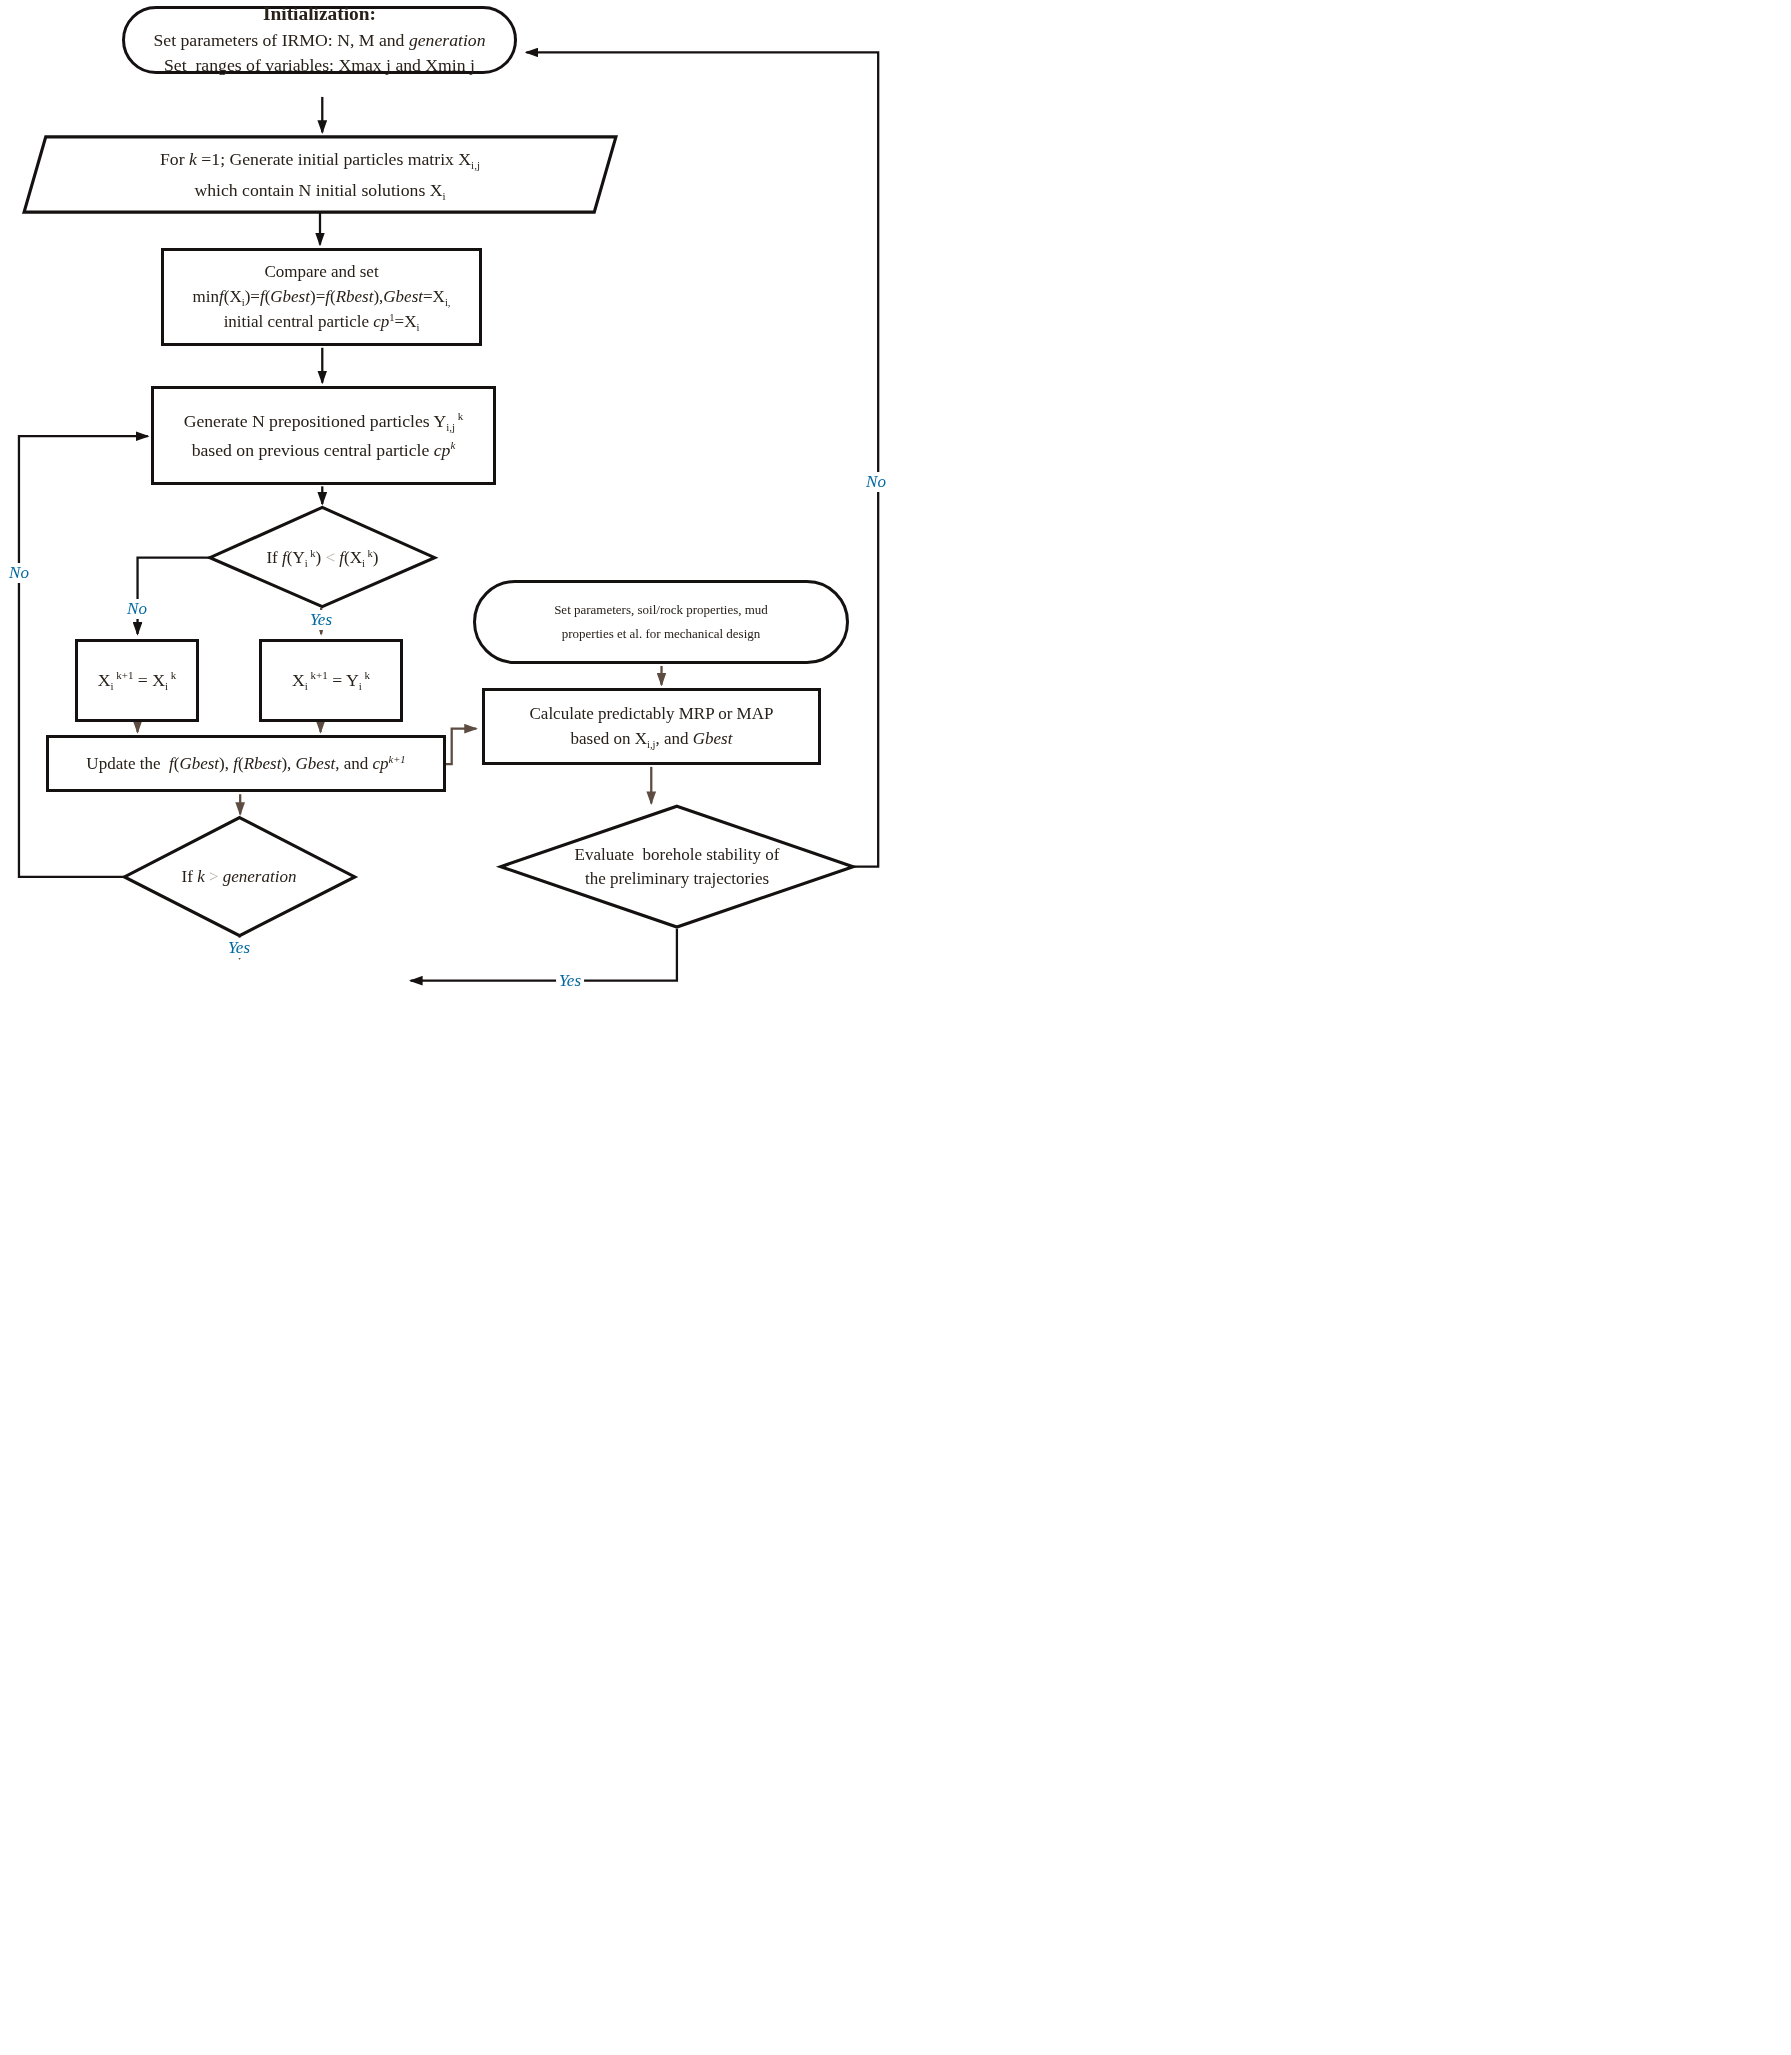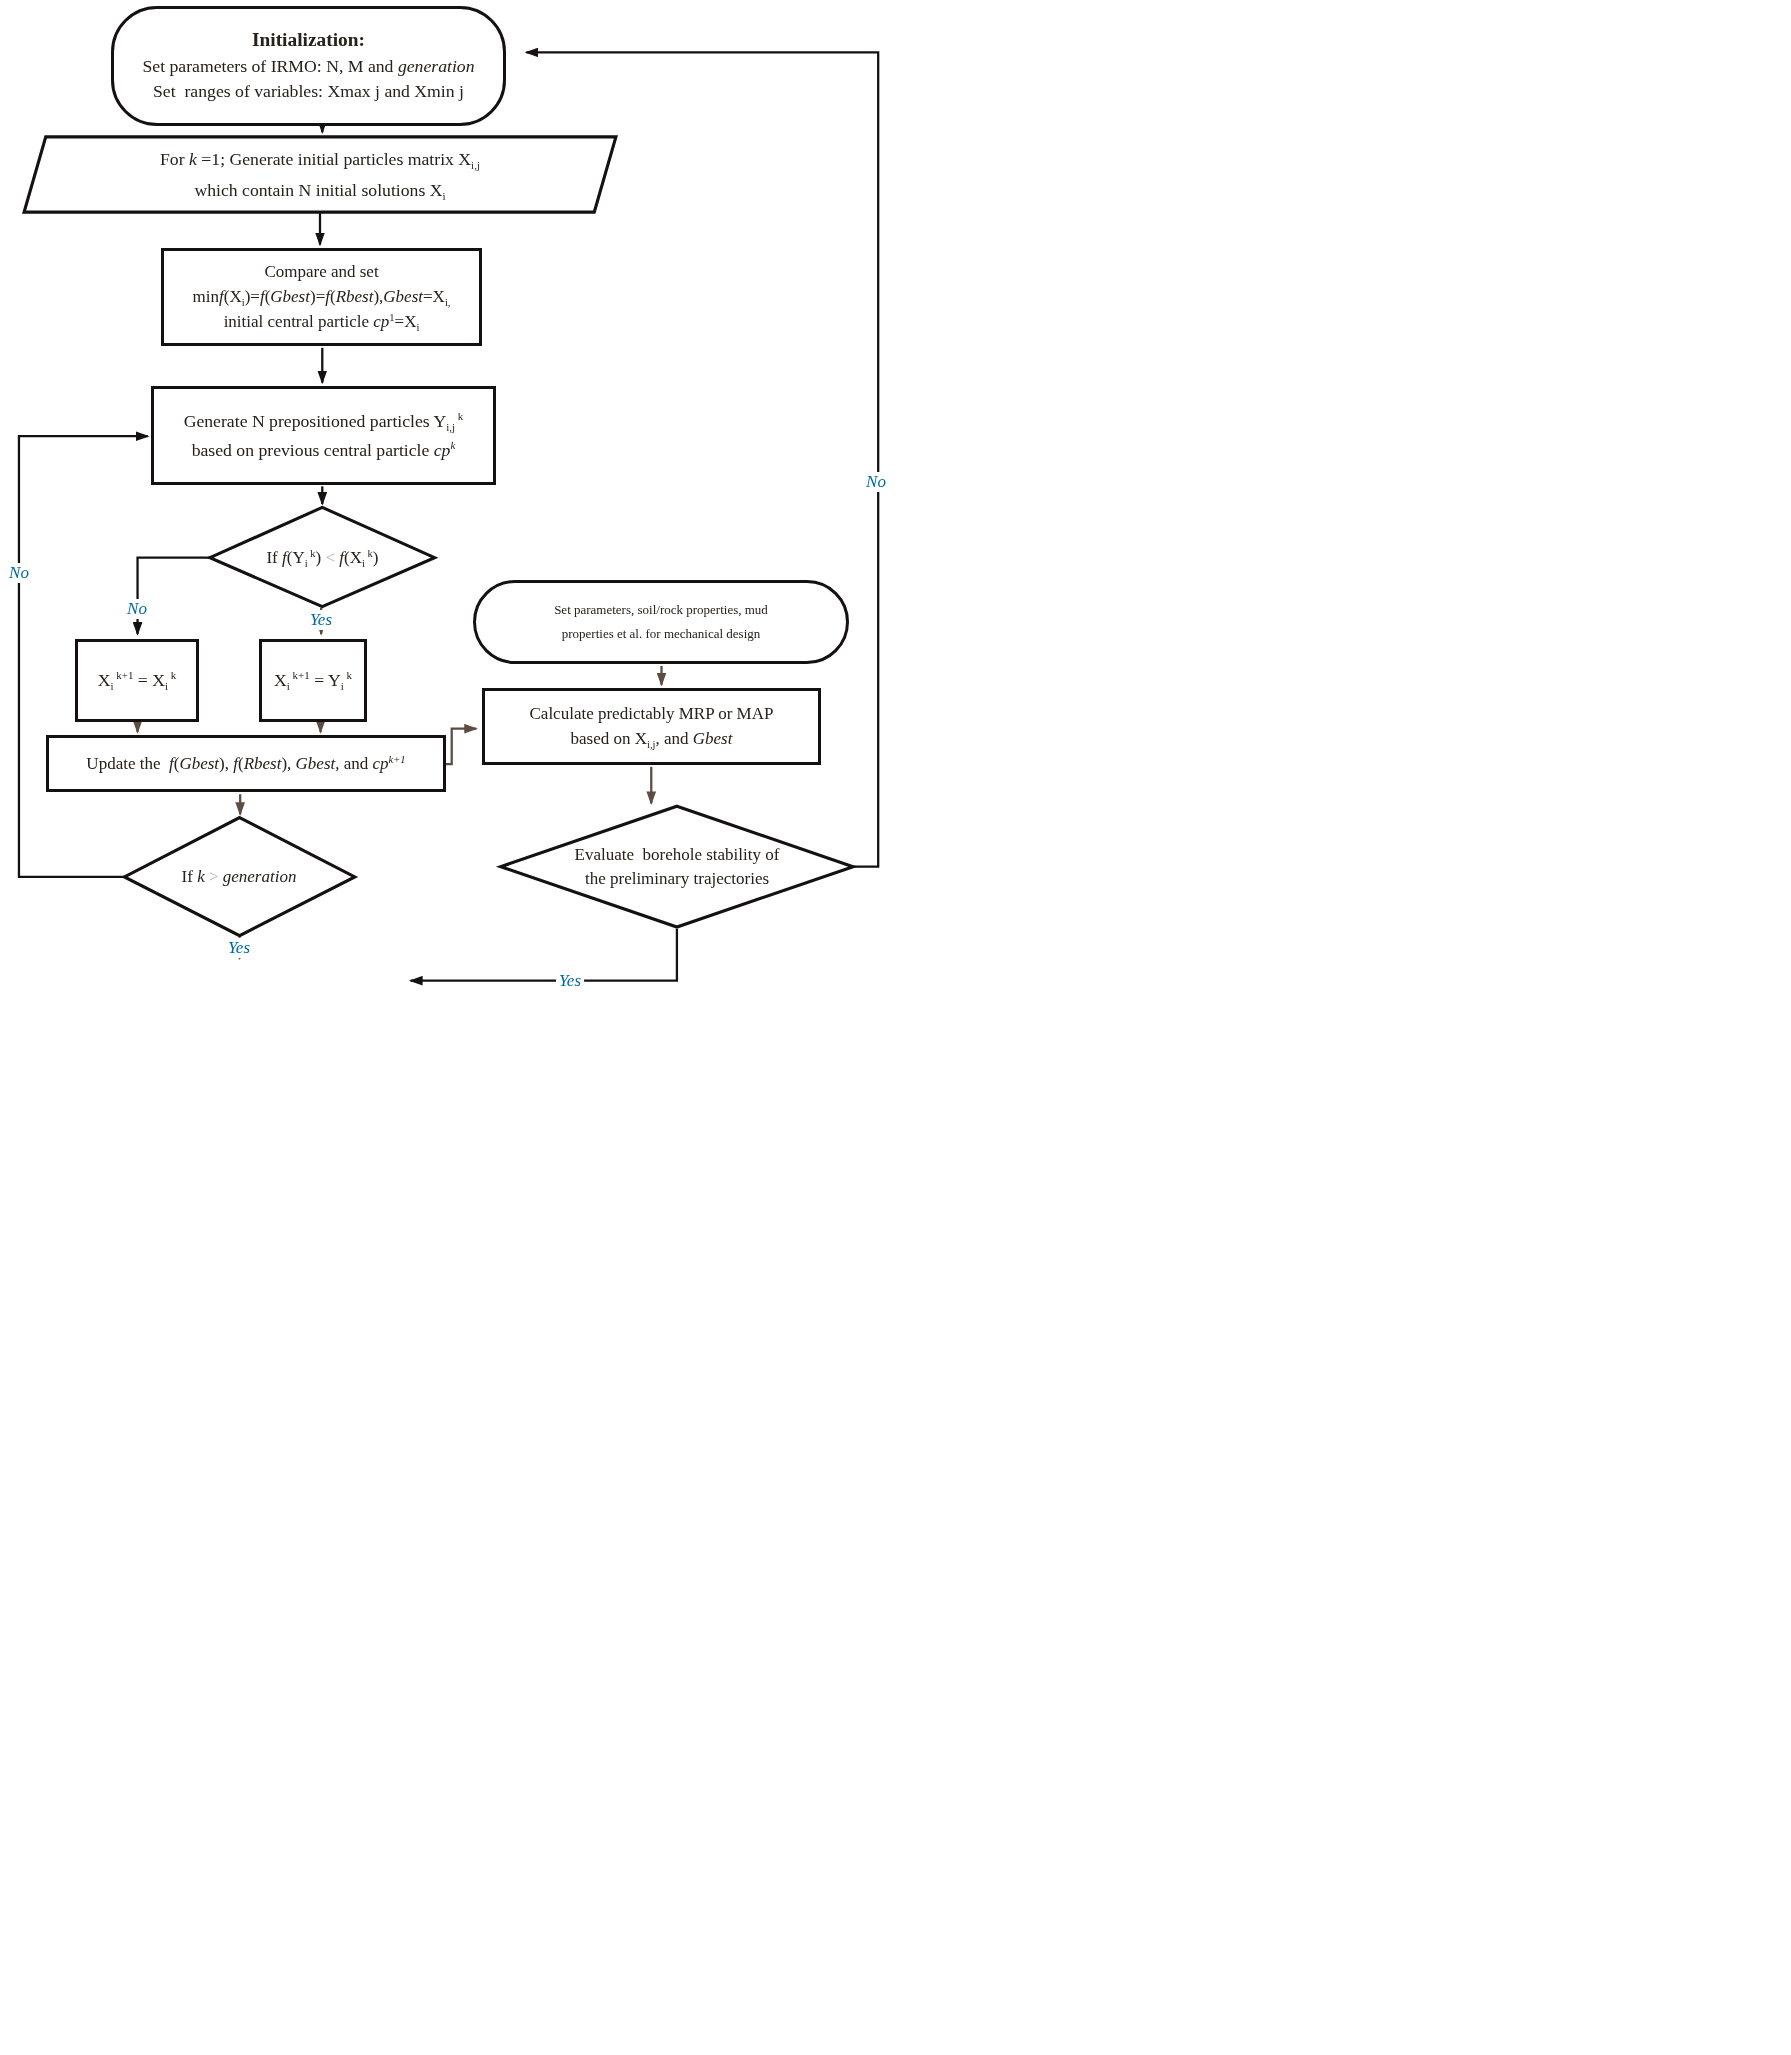--- a/index.html
+++ b/index.html
@@ -85,21 +85,21 @@
     <path class="edge b" d="M1142,1345 V1409" marker-end="url(#ah-b)"></path>
     <path class="edge k" d="M1187,1629 V1720 H720" marker-end="url(#ah-k)"></path>
     <path class="edge k" d="M1496,1520 H1540 V92 H923" marker-end="url(#ah-k)"></path>
 
     <polygon class="shape" points="80,240 1080,240 1042,372 42,372"></polygon>
     <polygon class="shape" points="565,890 762,978 565,1064 368,978"></polygon>
     <polygon class="shape" points="420,1434 622,1538 420,1641 218,1538"></polygon>
     <polygon class="shape" points="1187,1414 1496,1520 1187,1626 878,1520"></polygon>
   </svg>
 
-  <div class="node stadium gap-sm" style="left:111px;top:5.7px;width:395px;height:120px;border-radius:46px;">
+  <div class="node stadium gap-sm" style="left:122px;top:5.7px;width:395px;height:68px;border-radius:46px;">
     <div class="line fs-title"><span style="font-weight: bold;">Initialization:</span></div>
     <div class="line fs-main2"><span>Set parameters of IRMO: N, M and </span><span style="font-style: italic;">generation</span></div>
     <div class="line fs-main2"><span>Set  ranges of variables: Xmax j and Xmin j</span></div>
   </div>
 
   <div class="node plain gap-lg" style="left:46px;top:140px;width:548px;height:70px;">
     <div class="line fs-main2"><span>For </span><span style="font-style: italic;">k</span><span> =1; Generate initial particles matrix X</span><sub>i,j</sub></div>
     <div class="line fs-main2"><span>which contain N initial solutions X</span><sub>i</sub></div>
   </div>
 
@@ -115,21 +115,21 @@
   </div>
 
   <div class="node plain" style="left:210px;top:530px;width:225px;height:55px;">
     <div class="line fs-main"><span>If </span><span style="font-style: italic;">f</span><span>(Y</span><sub>i</sub><sup> k</sup><span>) </span><span style="color: rgb(185, 179, 174);">&lt;</span><span> </span><span style="font-style: italic;">f</span><span>(X</span><sub>i</sub><sup> k</sup><span>)</span></div>
   </div>
 
   <div class="node rect" style="left:75px;top:639px;width:124px;height:83px;">
     <div class="line fs-main2"><span>X</span><sub>i</sub><sup> k+1</sup><span> = X</span><sub>i</sub><sup> k</sup></div>
   </div>
 
-  <div class="node rect" style="left:259px;top:639px;width:108px;height:83px;">
+  <div class="node rect" style="left:259px;top:639px;width:144px;height:83px;">
     <div class="line fs-main2"><span>X</span><sub>i</sub><sup> k+1</sup><span> = Y</span><sub>i</sub><sup> k</sup></div>
   </div>
 
   <div class="node rect" style="left:40px;top:735px;width:400px;height:57px;margin-left:6px;">
     <div class="line fs-main"><span>Update the  </span><span style="font-style: italic;">f</span><span>(</span><span style="font-style: italic;">Gbest</span><span>), </span><span style="font-style: italic;">f</span><span>(</span><span style="font-style: italic;">Rbest</span><span>), </span><span style="font-style: italic;">Gbest</span><span>, and </span><span style="font-style: italic;">cp</span><sup style="font-style: italic;">k+1</sup></div>
   </div>
 
   <div class="node plain" style="left:124px;top:849px;width:230px;height:55px;">
     <div class="line fs-main"><span>If </span><span style="font-style: italic;">k</span><span> </span><span style="color: rgb(185, 179, 174);">&gt;</span><span> </span><span style="font-style: italic;">generation</span></div>
   </div>

